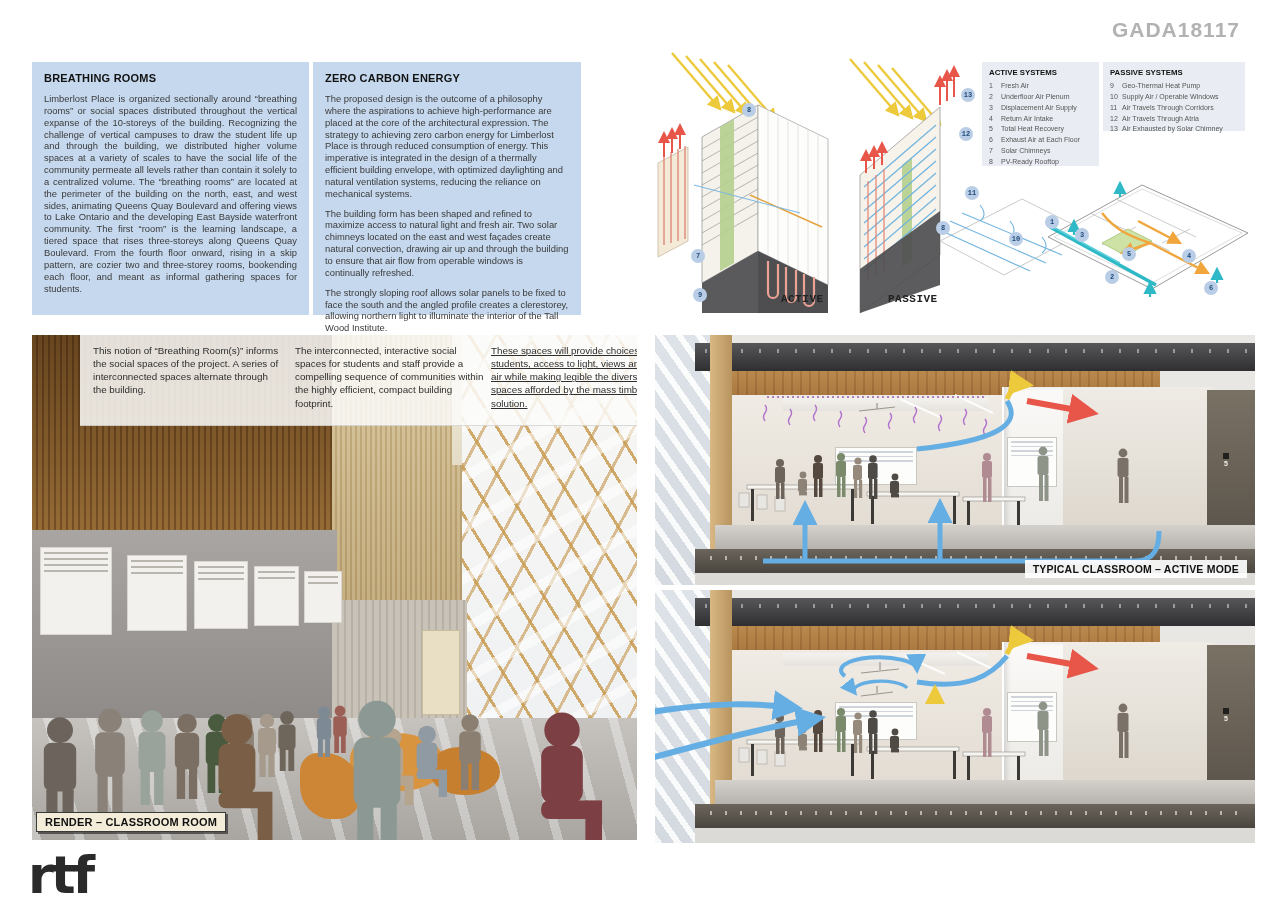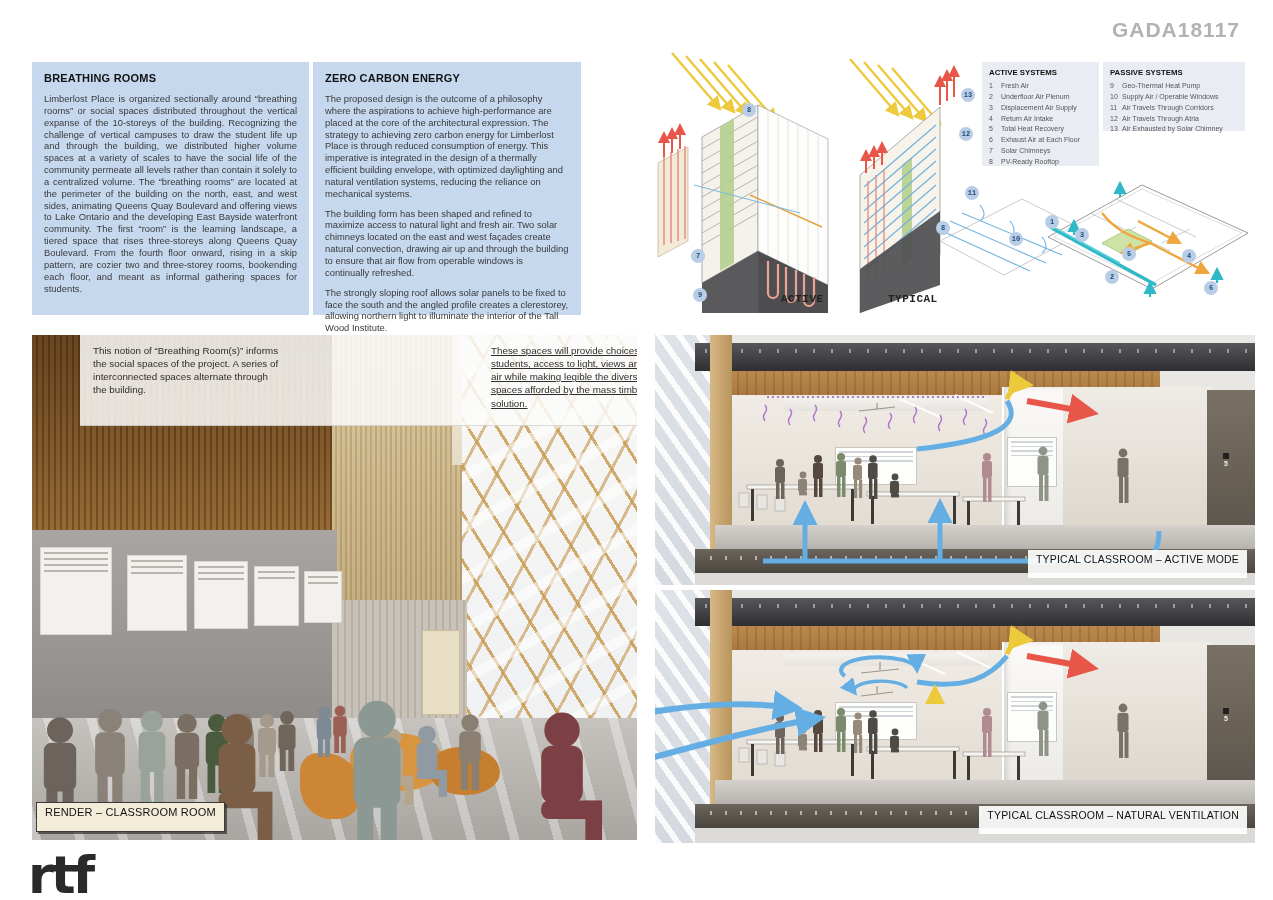--- a/index.html
+++ b/index.html
@@ -64,22 +64,22 @@
   .poster{position:absolute;background:#f2f1ee;border:1px solid #d9d6d0;}
   .poster i{display:block;margin:4px 3px 0;height:2px;background:#b9b6b0;}
   .furn{position:absolute;border-radius:45% 55% 50% 50%;}
   #render svg.people{position:absolute;left:0;top:0;}
   #render-overlay{position:absolute;left:0;top:0;width:605px;height:91px;
     background:rgba(252,252,250,.85);border-bottom:1px solid rgba(120,120,120,.25);margin-left:48px;}
   #render-overlay .col{position:absolute;top:9px;font-size:9.8px;line-height:1.34;color:#2e2e2e;}
   #ov-col1{left:13px;width:188px;}
   #ov-col2{left:215px;width:195px;}
   #ov-col3{left:411px;width:185px;text-decoration:underline;}
-  .img-label{position:absolute;font-weight:normal;color:#111;background:rgba(255,255,255,.92);
-    padding:3px 8px 13px 8px;font-size:10.5px;letter-spacing:.2px;white-space:nowrap;}
+  .img-label{position:absolute;font-weight:bold;color:#111;background:rgba(255,255,255,.92);
+    padding:3px 8px 3px 8px;font-size:10.5px;letter-spacing:.2px;white-space:nowrap;}
   #render-label{left:4px;bottom:8px;background:#f3ecd9;border:1px solid #3a3a3a;
     box-shadow:2px 2px 0 rgba(40,40,40,.65);font-size:11px;}
 
   
   .cls-panel{position:absolute;left:655px;width:600px;overflow:hidden;background:#e9e7e3;}
   #cls1{top:335px;height:250px;}
   #cls2{top:590px;height:253px;}
   .cp-ext{left:0;top:0;width:60px;height:100%;
     background:repeating-linear-gradient(55deg,rgba(255,255,255,.8) 0 6px,rgba(190,200,210,.35) 6px 16px),
                linear-gradient(180deg,#eef1f4,#dfe3e7);}
@@ -349,21 +349,21 @@
           <line x1="500" y1="252" x2="500" y2="238" marker-end="url(#mT)"></line>
         </g>
         <g stroke="#f0a63c" stroke-width="2.4" fill="none">
           <path d="M452,168 C466,186 482,192 500,198 L558,228" marker-end="url(#mO)"></path>
           <path d="M500,198 L472,208" marker-end="url(#mO)"></path>
           <path d="M488,176 L530,198" marker-end="url(#mO)"></path>
         </g>
       </g>
     </svg>
     <div class="diag-label" id="lbl-active">ACTIVE</div>
-    <div class="diag-label" id="lbl-passive">TYPICAL</div>
+    <div class="diag-label" id="lbl-passive">PASSIVE</div>
     <div>
 
     <span class="badge" style="left: 92px; top: 58px;">8</span>
         <span class="badge" style="left: 41px; top: 204px;">7</span>
         <span class="badge" style="left: 43px; top: 243px;">9</span>
         <span class="badge" style="left: 311px; top: 43px;">13</span>
         <span class="badge" style="left: 309px; top: 82px;">12</span>
         <span class="badge" style="left: 315px; top: 141px;">11</span>
         <span class="badge" style="left: 286px; top: 176px;">8</span>
         <span class="badge" style="left: 359px; top: 187px;">10</span>
@@ -439,20 +439,21 @@
       <use href="#pstand" transform="translate(308,418) scale(1.5)" fill="#9b5f55"></use>
       <use href="#psit" transform="translate(205,505) scale(4.6)" fill="#7a5f46"></use>
       <use href="#psit" transform="translate(360,470) scale(2.8)" fill="#b5a48e"></use>
       <use href="#psit" transform="translate(395,462) scale(2.6)" fill="#8f9aa2"></use>
       <use href="#pstand" transform="translate(345,530) scale(5.2)" fill="#8c9894"></use>
       <use href="#psit" transform="translate(530,520) scale(5.2)" fill="#7c3f44"></use>
       <use href="#pstand" transform="translate(438,455) scale(2.4)" fill="#8a7f70"></use>
     </svg>
     <div id="render-overlay">
       <div class="col" id="ov-col1">This notion of “Breathing Room(s)” informs the social spaces of the project. A series of interconnected spaces alternate through the building.</div>
+      <div class="col" id="ov-col2">The interconnected, interactive social spaces for students and staff provide a compelling sequence of communities within the highly efficient, compact building footprint.</div>
       <div class="col" id="ov-col3">These spaces will provide choices for students, access to light, views and fresh air while making legible the diversity of spaces afforded by the mass timber solution.</div>
     </div>
     <div class="img-label" id="render-label">RENDER – CLASSROOM ROOM</div>
   </div>
 
   <div class="cls-panel" id="cls1">
     <div class="layer cp-ext"></div>
     <div class="layer cp-topslab"></div>
     <div class="layer cp-bolts"></div>
     <div class="layer cp-woodceil"></div>
@@ -724,18 +725,17 @@
         <path d="M-4,168 C55,152 115,136 165,128" stroke-width="6" marker-end="url(#mB)"></path>
         <path d="M190,86 A38,13 0 1 1 262,80" stroke-width="4" marker-end="url(#mB)"></path>
         <path d="M252,98 A26,9 0 1 0 200,103" stroke-width="3.4" marker-end="url(#mB)"></path>
         <path d="M262,92 C312,100 336,86 352,66" stroke-width="5"></path>
       </g>
       <path d="M280,112 V98" stroke="#edc93c" stroke-width="4" fill="none" marker-end="url(#mYl)"></path>
       <path d="M352,64 Q358,48 374,50" stroke="#edc93c" stroke-width="5" fill="none" marker-end="url(#mYl)"></path>
       <path d="M372,66 L438,78" stroke="#e8564a" stroke-width="6" fill="none" marker-end="url(#mRd)"></path>
     </svg>
     <div class="roomsign" style="right:24px;top:118px;">5</div>
-    <div class="img-label" id="cls2-label">TYPICAL CLASSROOM – NATURAL VENTILATION</div>
   </div>
 
   <div id="footer-logo">rtf</div>
 
 </div>
 
 </body></html>

